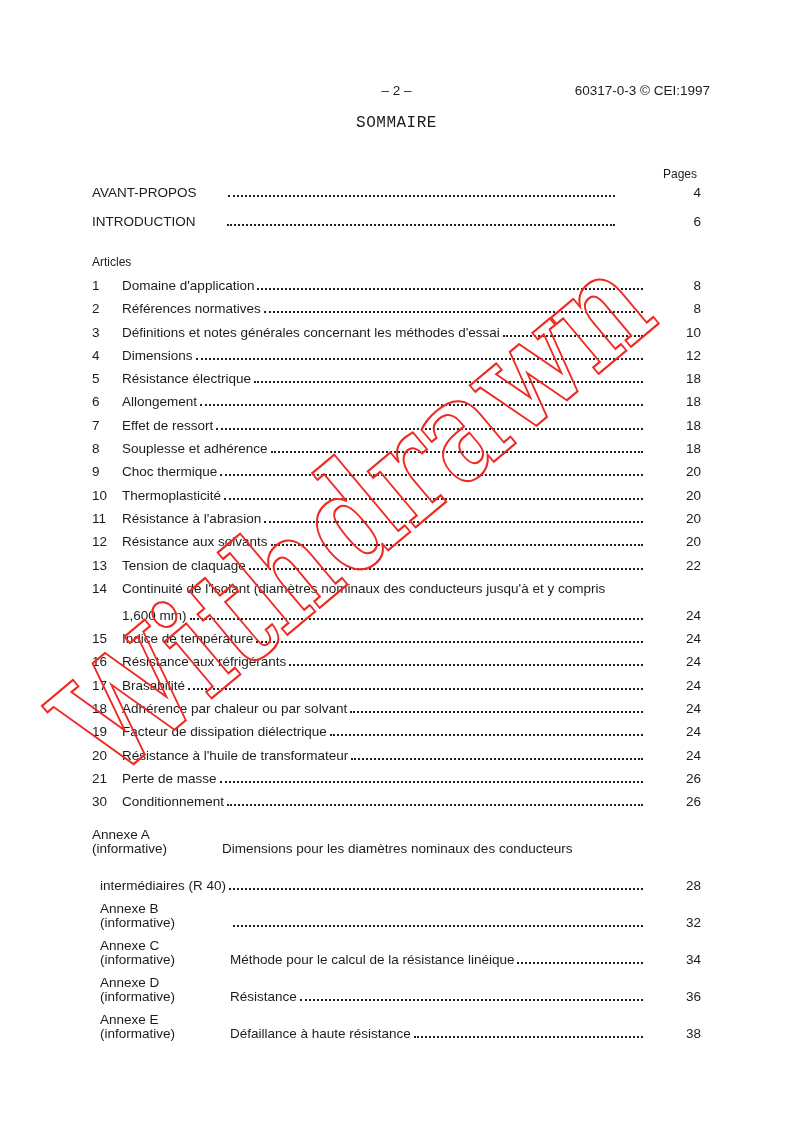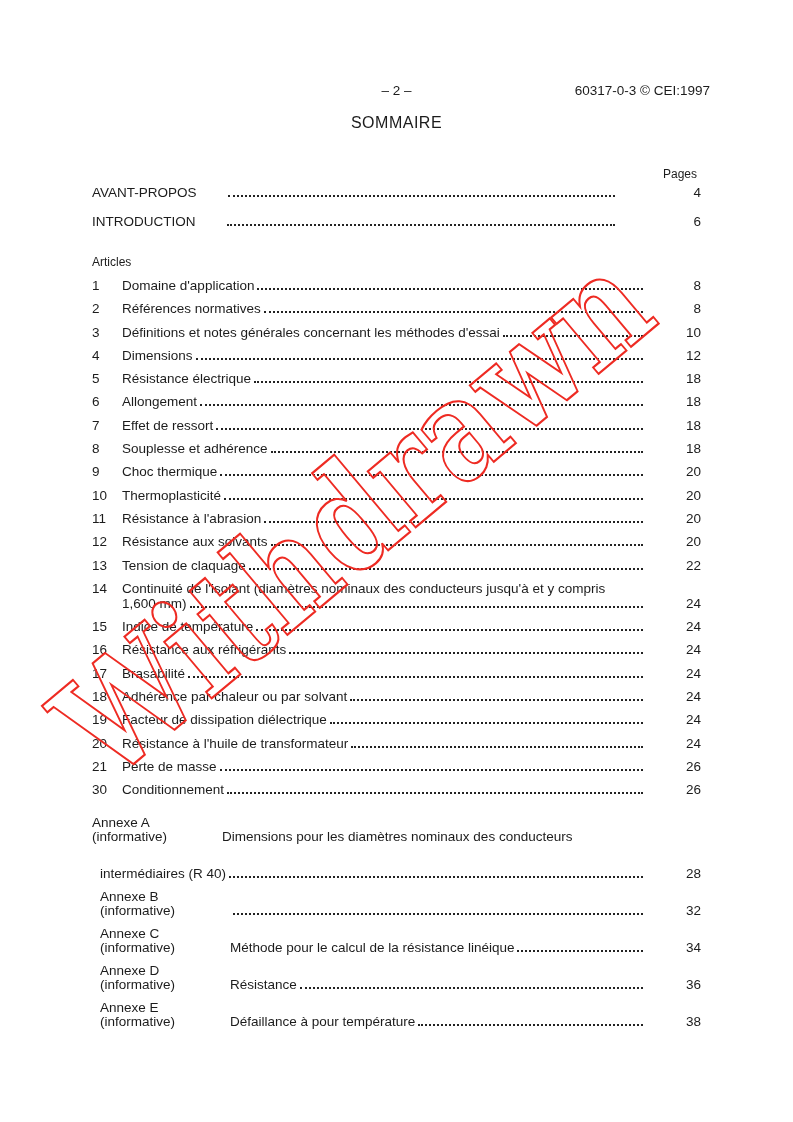--- a/index.html
+++ b/index.html
@@ -4,28 +4,28 @@
 <style>
   html,body{margin:0;padding:0;}
   body{
     width:793px;height:1122px;position:relative;background:#ffffff;
     font-family:"Liberation Sans","DejaVu Sans",sans-serif;
     color:#1c1c1c;font-size:13.5px;line-height:14px;overflow:hidden;
   }
   .hdr-pagenum{position:absolute;top:84px;left:0;width:100%;text-align:center;}
   .hdr-ref{position:absolute;top:84px;right:83px;}
   .doc-title{position:absolute;top:116px;left:0;width:100%;text-align:center;
-    font-size:16px;letter-spacing:.5px;}
+    font-size:16px;letter-spacing:.5px;font-family:Liberation Mono, monospace;}
   .pages-label{position:absolute;top:167px;right:96px;font-size:12px;}
   #content{position:absolute;left:92px;top:186px;width:609px;}
   .row{display:flex;align-items:flex-end;}
   .front-row{margin-bottom:15px;gap:28px;}
   .articles-label{margin-top:26px;margin-bottom:10px;font-size:12px;}
   .a-row{margin-bottom:9.3px;}
-  .wrap1{margin-bottom:1px;}
+  .wrap1{margin-bottom:13px;}
   .num{width:30px;flex-shrink:0;}
   .indent{width:30px;flex-shrink:0;}
   .txt{white-space:nowrap;}
   .leader{flex:1 1 auto;min-width:16px;border-bottom:2px dotted #222;
     margin:0 0 3px 3px;}
   .pg{width:58px;flex-shrink:0;text-align:right;}
   #annexes{margin-top:19px;}
   .ax-row{margin-bottom:9px;padding-left:8px;}
   .ax-wrap1{margin-bottom:23px;align-items:flex-end;}
   .alabel{width:130px;flex-shrink:0;}
@@ -217,21 +217,21 @@
     <span class="pg">34</span>
   </div>
       <div class="row ax-row">
     <span class="alabel">Annexe D (informative)</span>
     <span class="txt">Résistance</span>
     <span class="leader"></span>
     <span class="pg">36</span>
   </div>
       <div class="row ax-row">
     <span class="alabel">Annexe E (informative)</span>
-    <span class="txt">Défaillance à pour température</span>
+    <span class="txt">Défaillance à haute résistance</span>
     <span class="leader"></span>
     <span class="pg">38</span>
   </div>
     </div>
 </div>
 
 <svg id="watermark" width="793" height="1122" viewBox="0 0 793 1122">
   <text x="385" y="553" text-anchor="middle" transform="rotate(-40 385 553)" font-family="DejaVu Serif, serif" font-weight="bold" font-size="142" textLength="720" lengthAdjust="spacingAndGlyphs" fill="none" stroke-width="2.2" stroke="#ee2b23">Withdrawn</text>
 </svg>
 

